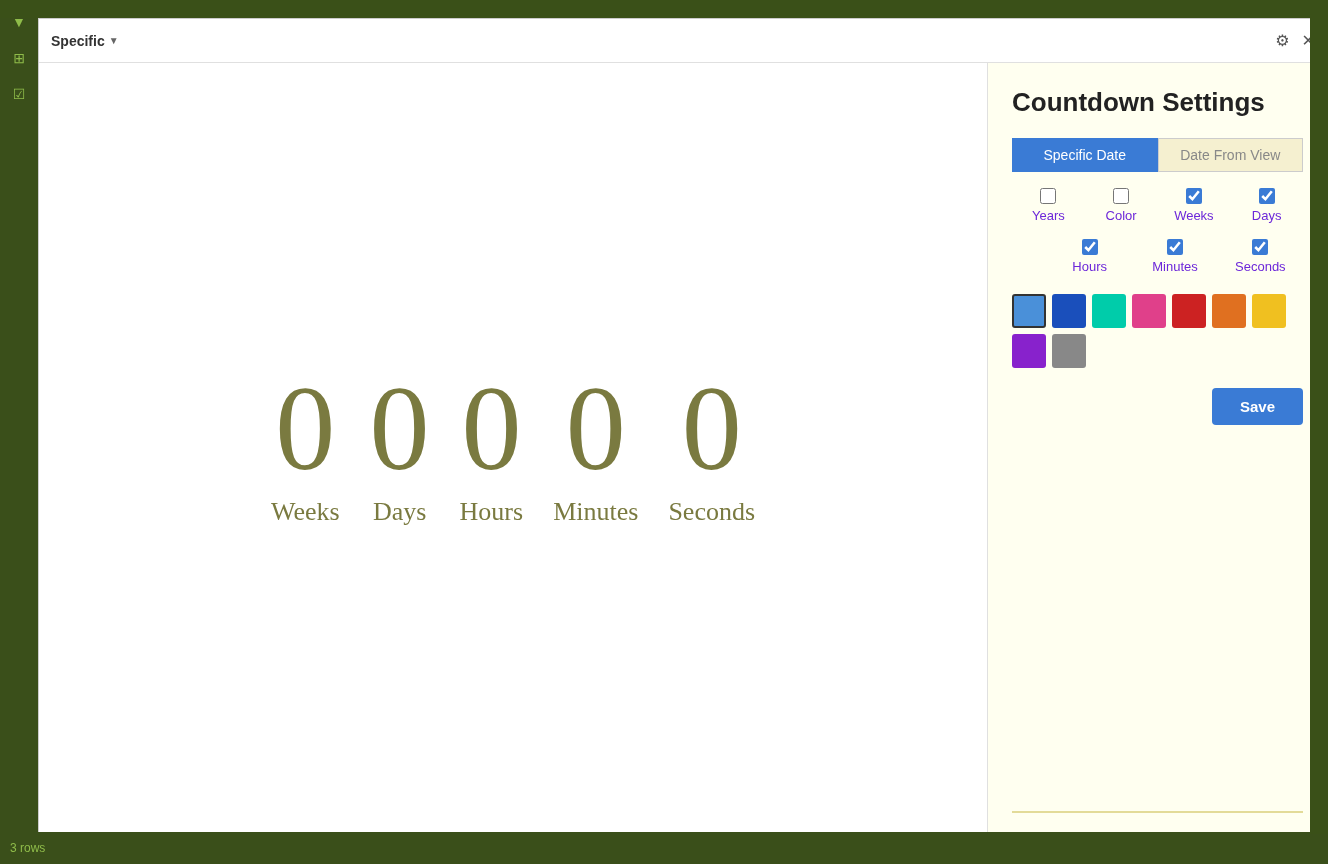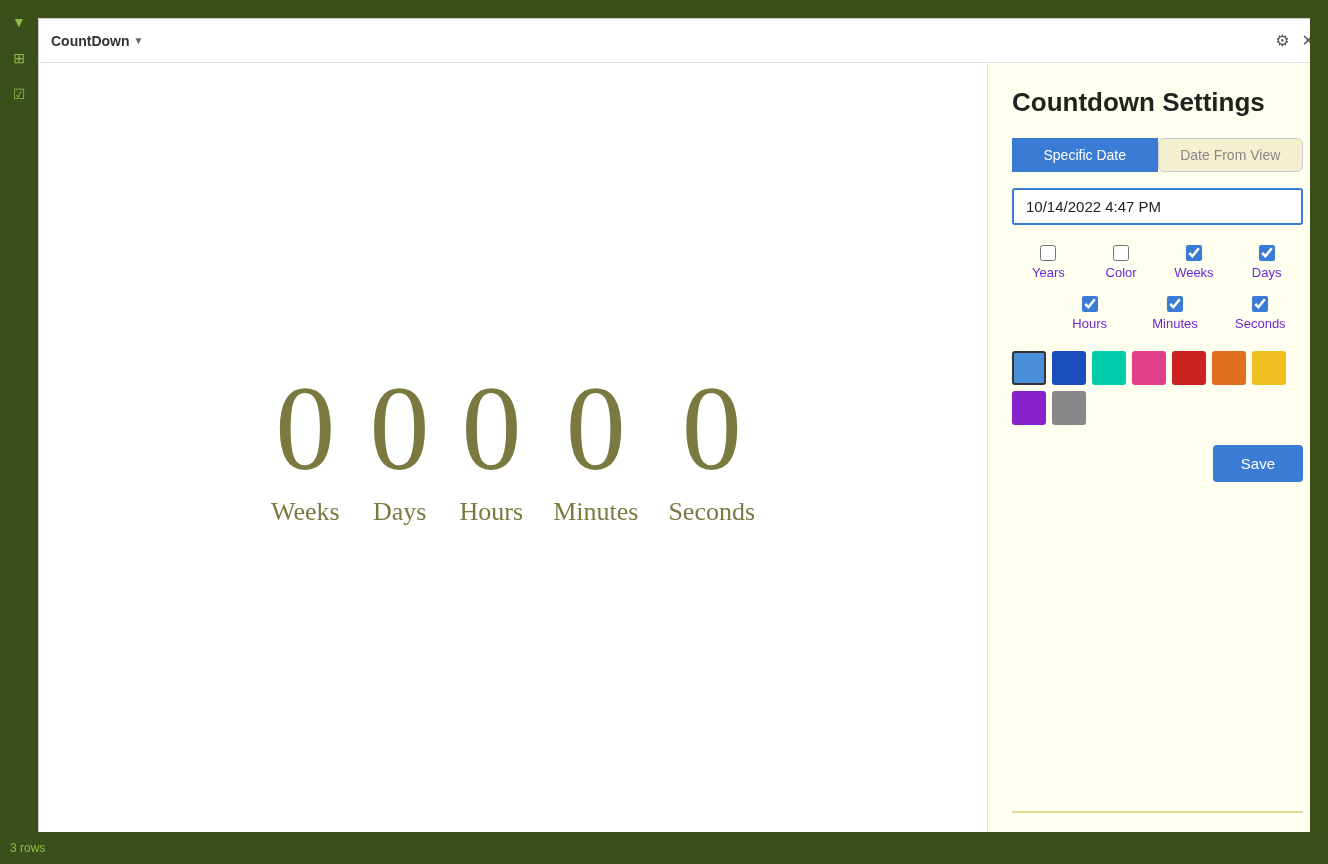--- a/index.html
+++ b/index.html
@@ -199,21 +199,20 @@
 
     .btn-group-item.active {
       background: #3a7bd5;
       color: white;
     }
 
     .btn-group-item.inactive {
       background: #f5f0d0;
       color: #888;
       border-color: #ccc;
-      border-radius: 6px;
     }
 
     .datetime-input {
       width: 100%;
       padding: 8px 12px;
       font-size: 15px;
       border: 2px solid #3a7bd5;
       border-radius: 3px;
       margin-bottom: 20px;
       color: #222;
@@ -287,21 +286,21 @@
       border-color: #333;
     }
 
     .save-btn {
       display: block;
       margin-left: auto;
       padding: 10px 28px;
       background: #3a7bd5;
       color: white;
       font-size: 15px;
-      font-weight: normal;
+      font-weight: bold;
       border: none;
       border-radius: 4px;
       cursor: pointer;
     }
 
     
     .settings-bottom-divider {
       position: absolute;
       bottom: 20px;
       left: 24px; right: 24px;
@@ -350,21 +349,21 @@
 
 <div class="bottom-bar">
   <span>3 rows</span>
 </div>
 
 <div class="modal-overlay">
   <div class="modal">
 
     <div class="modal-titlebar">
       <div class="modal-title">
-        <span>CountDown</span>
+        <span>Specific</span>
         <span class="modal-title-arrow">▼</span>
       </div>
       <div class="modal-titlebar-actions">
         <span class="titlebar-icon">⚙</span>
         <span class="titlebar-icon">✕</span>
       </div>
     </div>
 
     <div class="countdown-display">
       <div class="countdown-numbers">
@@ -395,21 +394,20 @@
     <div class="settings-panel">
       <div class="settings-title">Countdown Settings</div>
 
       
       <div class="btn-group">
         <div class="btn-group-item active">Specific Date</div>
         <div class="btn-group-item inactive">Date From View</div>
       </div>
 
       
-      <input type="text" class="datetime-input" value="10/14/2022 4:47 PM" style="">
 
       
 
       
       <div class="checkbox-grid" id="cbrow1">
           <div class="checkbox-item">
             <input type="checkbox" id="chk-years" style="">
             <label for="chk-years">Years</label>
           </div>
           <div class="checkbox-item">

